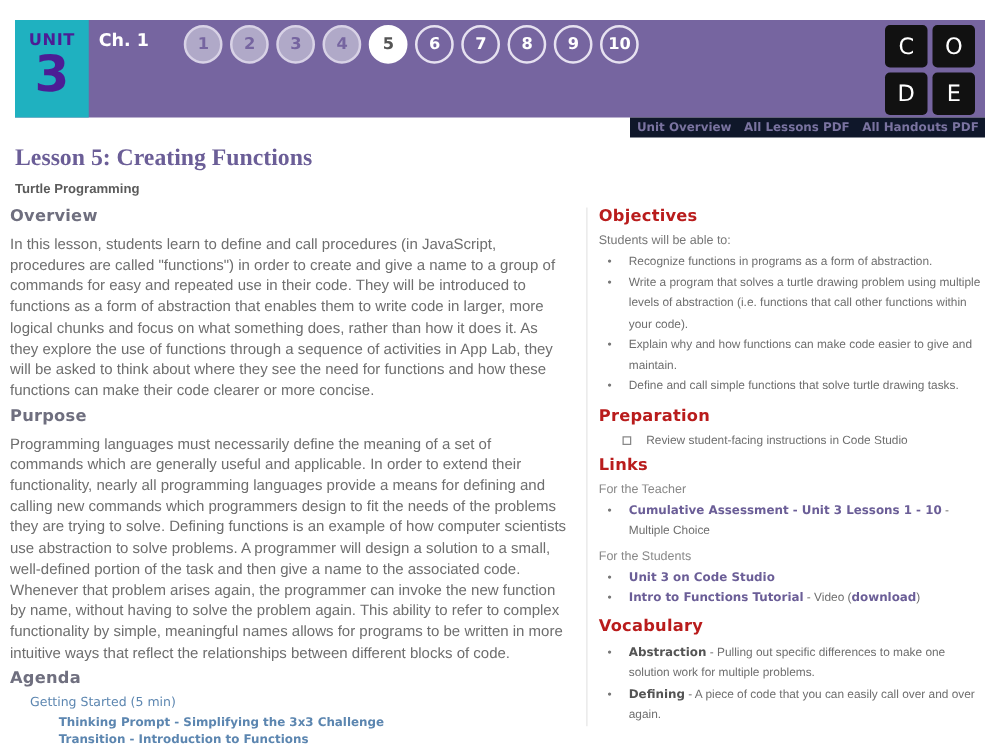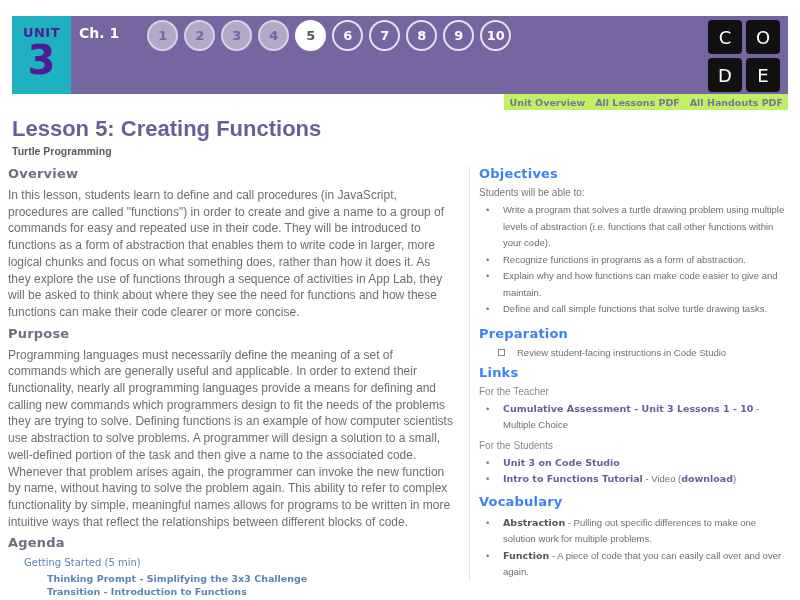--- a/index.html
+++ b/index.html
@@ -24,35 +24,35 @@
     display: flex; align-items: center; justify-content: center; cursor: pointer;
   }
   .lesson-dot.done { background: #b0a9c8; color: #7665a0; border-color: #d8d2e6; }
   .lesson-dot.current { background: #ffffff; color: #555; border-color: #fff; }
   .lesson-dot.future { background: transparent; color: #fff; }
 
   .code-logo { position: absolute; right: 8px; top: 4px; width: 72px; height: 72px; display: grid; grid-template-columns: 1fr 1fr; gap: 4px; }
   .code-logo div { background: #111; border-radius: 4px; color: #fff; font-family: "DejaVu Sans", sans-serif; font-size: 18px; display: flex; align-items: center; justify-content: center; }
 
   .sublinks {
-    position: absolute; right: 12px; top: 94px; height: 16px; background: #bef264;
+    position: absolute; right: 12px; top: 94px; height: 16px; background: #0f172a;
     display: flex; align-items: center; gap: 10px; padding: 0 5px 0 6px;
     font-family: "DejaVu Sans", sans-serif; font-weight: bold; font-size: 9.5px; color: #7a73a0;
   }
   .sublinks span { cursor: pointer; }
 
-  .title { position: absolute; left: 12px; top: 116px; font-family: Liberation Sans, sans-serif; font-weight: bold; font-size: 22px; color: #6b5e97; }
+  .title { position: absolute; left: 12px; top: 116px; font-family: Liberation Serif, serif; font-weight: bold; font-size: 19px; color: #6b5e97; }
   .subtitle { position: absolute; left: 12px; top: 145px; font-family: Liberation Sans, sans-serif; font-weight: bold; font-size: 10.5px; color: #5b5b5b; }
 
   .col-left { position: absolute; left: 8px; top: 166px; width: 445px; }
   .col-right { position: absolute; left: 469px; top: 166px; width: 322px; border-left: 1px solid #e6e6e6; padding-left: 9px; }
 
   h2 { font-family: "DejaVu Sans", sans-serif; font-weight: normal; font-size: 13px; color: #6a6a7e; margin-bottom: 6px; letter-spacing: 0.2px; }
   .col-left h2 { font-weight: bold; color: #6f6f7f; }
-  .col-right h2 { font-weight: bold; color: #3b82f6; }
+  .col-right h2 { font-weight: bold; color: #b91c1c; }
   p.body { font-size: 12px; line-height: 16.7px; color: #6e6e6e; margin-bottom: 5px; }
 
   .agenda-group { font-family: "DejaVu Sans", sans-serif; font-weight: normal; font-size: 10px; color: #5c86b0; margin-left: 16px; line-height: 14px; margin-bottom: 3px; cursor: pointer; }
   .agenda-item { font-family: "DejaVu Sans", sans-serif; font-weight: bold; font-size: 9.5px; color: #5c86b0; margin-left: 39px; line-height: 12.5px; cursor: pointer; }
   .agenda-sub { margin-bottom: 4px; }
 
   .intro { font-size: 10px; color: #777; margin-bottom: 4px; }
   ul.bullets { list-style: none; padding-left: 0; }
   ul.bullets li { position: relative; padding-left: 24px; font-size: 9.5px; line-height: 16.5px; color: #6e6e6e; }
   ul.bullets li::before { content: "•"; position: absolute; left: 7px; top: 0; color: #777; }
@@ -114,22 +114,22 @@
   <div class="agenda-group">Activity (35 min)</div>
   <div class="agenda-sub">
     <div class="agenda-item">Transition to Code Studio</div>
   </div>
 </div>
 
 <div class="col-right">
   <h2>Objectives</h2>
   <div class="intro">Students will be able to:</div>
   <ul class="bullets">
+    <li>Recognize functions in programs as a form of abstraction.</li>
     <li>Write a program that solves a turtle drawing problem using multiple levels of abstraction (i.e. functions that call other functions within your code).</li>
-    <li>Recognize functions in programs as a form of abstraction.</li>
     <li>Explain why and how functions can make code easier to give and maintain.</li>
     <li>Define and call simple functions that solve turtle drawing tasks.</li>
   </ul>
 
   <h2 style="margin-top:8px">Preparation</h2>
   <div class="prep-row">
     <span class="checkbox"></span>
     <span>Review student-facing instructions in Code Studio</span>
   </div>
 
@@ -140,15 +140,15 @@
   </ul>
   <div class="sub-head" style="margin-top:6px">For the Students</div>
   <ul class="bullets">
     <li><span class="link">Unit 3 on Code Studio</span></li>
     <li><span class="link">Intro to Functions Tutorial</span><span> - Video (</span><span class="link">download</span><span>)</span></li>
   </ul>
 
   <h2 style="margin-top:6px">Vocabulary</h2>
   <ul class="bullets">
     <li><span class="term">Abstraction</span><span> - Pulling out specific differences to make one solution work for multiple problems.</span></li>
-    <li><span class="term">Function</span><span> - A piece of code that you can easily call over and over again.</span></li>
+    <li><span class="term">Defining</span><span> - A piece of code that you can easily call over and over again.</span></li>
   </ul>
 </div>
 
 </body></html>

